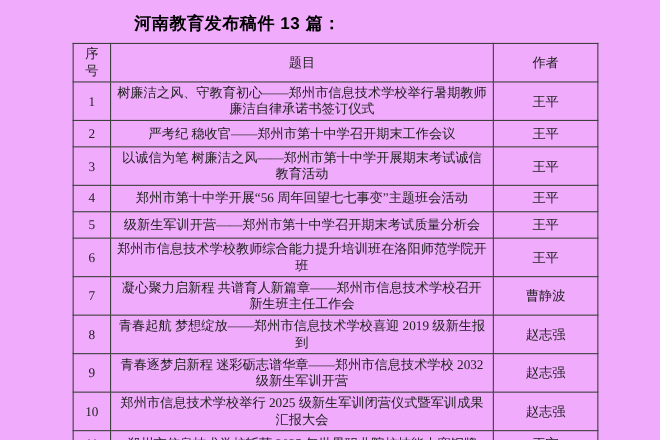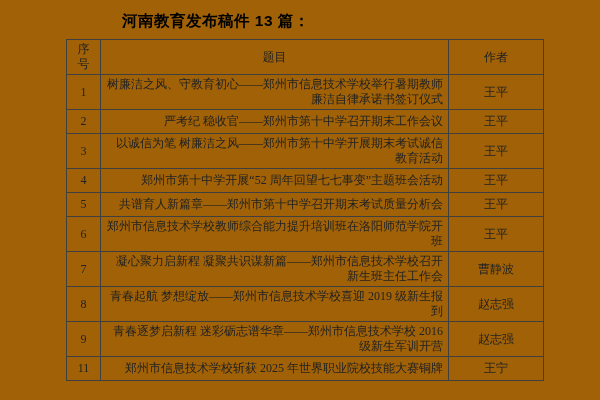--- a/index.html
+++ b/index.html
@@ -7,21 +7,21 @@
     padding: 0;
     width: 600px;
     height: 400px;
     background: #ffffff;
     overflow: hidden;
   }
   .page {
     position: relative;
     width: 600px;
     height: 400px;
-    background: #a16207;
+    background: #f0abfc;
     color: #1f1f1f;
   }
   .doc-title {
     margin: 0;
     padding: 11px 0 7px 122px;
     font-family: "Liberation Sans", sans-serif;
     font-weight: bold;
     font-size: 15.5px;
     letter-spacing: 0.5px;
     color: #000000;
@@ -45,21 +45,21 @@
     line-height: 15px;
     vertical-align: middle;
     font-weight: normal;
     word-break: break-all;
   }
   table.articles tr { height: 24px; }
   table.articles thead tr { height: 25px; }
   table.articles th { text-align: center; }
   table.articles td.cell-no,
   table.articles td.cell-author { text-align: center; }
-  table.articles td.cell-title { text-align: right; }
+  table.articles td.cell-title { text-align: center; }
 </style>
 </head>
 <body>
 
 <div class="page">
 
   <div class="doc-title">河南教育发布稿件 13 篇：</div>
 
   <table class="articles">
     <colgroup>
@@ -85,46 +85,51 @@
           <td class="cell-title">严考纪 稳收官——郑州市第十中学召开期末工作会议</td>
           <td class="cell-author">王平</td>
         </tr>
         <tr>
           <td class="cell-no">3</td>
           <td class="cell-title">以诚信为笔 树廉洁之风——郑州市第十中学开展期末考试诚信教育活动</td>
           <td class="cell-author">王平</td>
         </tr>
         <tr>
           <td class="cell-no">4</td>
-          <td class="cell-title">郑州市第十中学开展“52 周年回望七七事变”主题班会活动</td>
+          <td class="cell-title">郑州市第十中学开展“56 周年回望七七事变”主题班会活动</td>
           <td class="cell-author">王平</td>
         </tr>
         <tr>
           <td class="cell-no">5</td>
-          <td class="cell-title">共谱育人新篇章——郑州市第十中学召开期末考试质量分析会</td>
+          <td class="cell-title">级新生军训开营——郑州市第十中学召开期末考试质量分析会</td>
           <td class="cell-author">王平</td>
         </tr>
         <tr>
           <td class="cell-no">6</td>
           <td class="cell-title">郑州市信息技术学校教师综合能力提升培训班在洛阳师范学院开班</td>
           <td class="cell-author">王平</td>
         </tr>
         <tr>
           <td class="cell-no">7</td>
-          <td class="cell-title">凝心聚力启新程 凝聚共识谋新篇——郑州市信息技术学校召开新生班主任工作会</td>
+          <td class="cell-title">凝心聚力启新程 共谱育人新篇章——郑州市信息技术学校召开新生班主任工作会</td>
           <td class="cell-author">曹静波</td>
         </tr>
         <tr>
           <td class="cell-no">8</td>
           <td class="cell-title">青春起航 梦想绽放——郑州市信息技术学校喜迎 2019 级新生报到</td>
           <td class="cell-author">赵志强</td>
         </tr>
         <tr>
           <td class="cell-no">9</td>
-          <td class="cell-title">青春逐梦启新程 迷彩砺志谱华章——郑州市信息技术学校 2016 级新生军训开营</td>
+          <td class="cell-title">青春逐梦启新程 迷彩砺志谱华章——郑州市信息技术学校 2032 级新生军训开营</td>
+          <td class="cell-author">赵志强</td>
+        </tr>
+        <tr>
+          <td class="cell-no">10</td>
+          <td class="cell-title">郑州市信息技术学校举行 2025 级新生军训闭营仪式暨军训成果汇报大会</td>
           <td class="cell-author">赵志强</td>
         </tr>
         <tr>
           <td class="cell-no">11</td>
           <td class="cell-title">郑州市信息技术学校斩获 2025 年世界职业院校技能大赛铜牌</td>
           <td class="cell-author">王宁</td>
         </tr>
       </tbody>
   </table>
 

